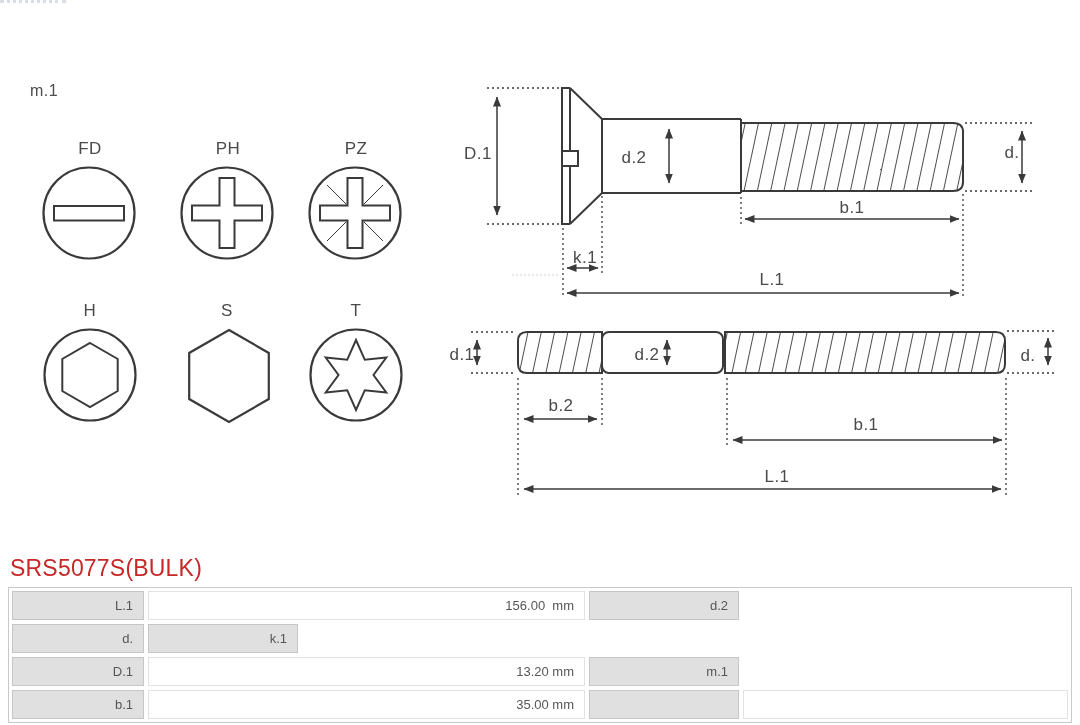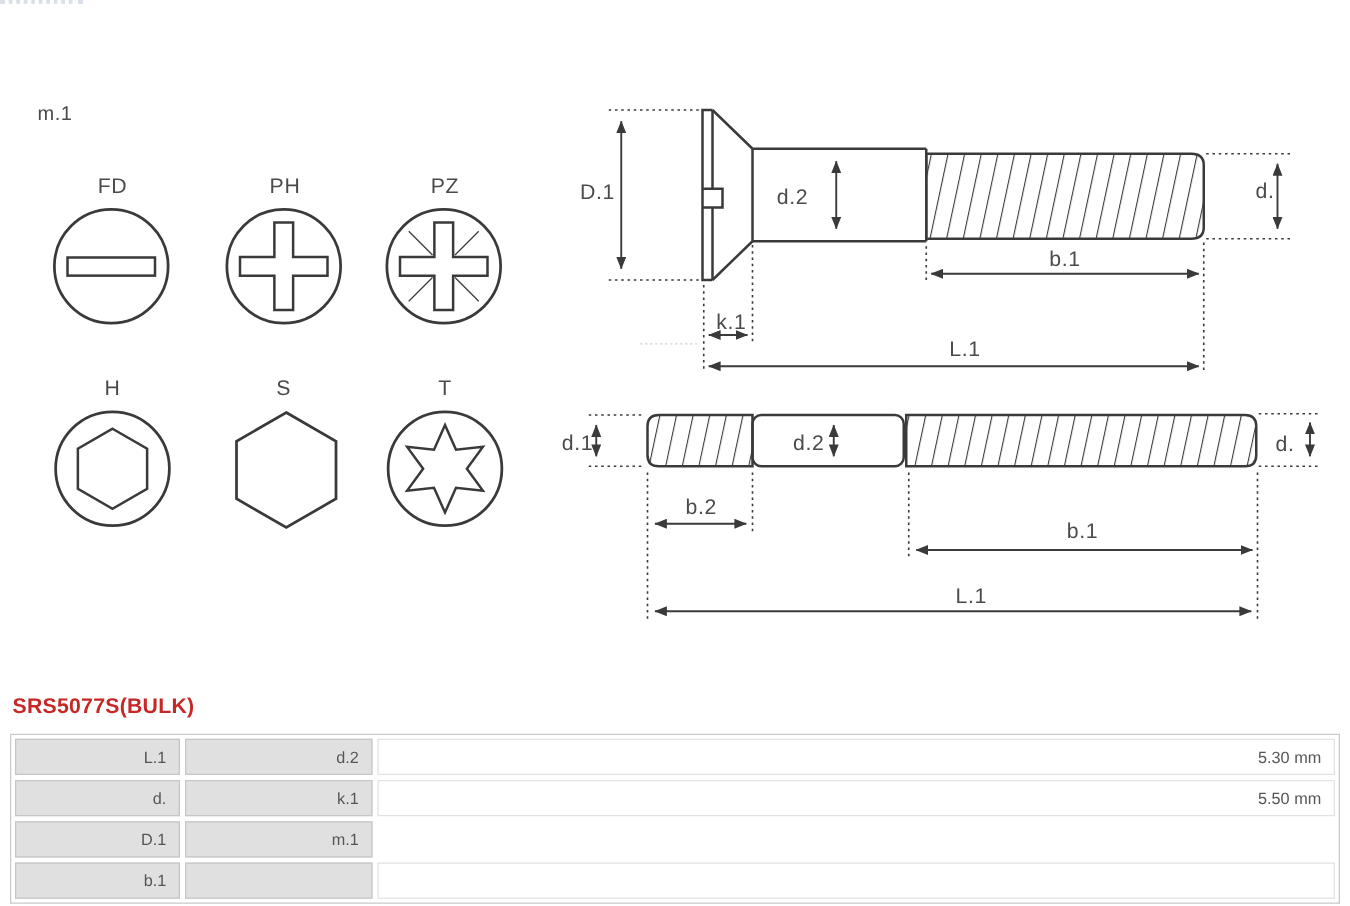--- a/index.html
+++ b/index.html
@@ -10,21 +10,21 @@
   .top-artifact{
     position:absolute;left:0;top:0;width:66px;height:3px;
     border-top:3px dotted #b9c6d2;opacity:.55;
   }
   svg text{
     font-family:"Liberation Sans",sans-serif;
     fill:#4b4b4b;letter-spacing:.5px;
   }
   .part-number{
     position:absolute;left:10px;top:555px;
-    font-size:17px;color:#c62828;letter-spacing:.2px;font-weight:bold;
+    font-size:23px;color:#c62828;letter-spacing:.2px;
   }
   .spec-table{
     position:absolute;left:8px;top:587px;width:1056px;
     border:1px solid #c9c9c9;background:#ffffff;
     padding:3px;display:flex;flex-direction:column;gap:4px;
     box-sizing:content-box;
   }
   .spec-row{display:flex;gap:4px;height:29px;}
   .cell{
     display:flex;align-items:center;justify-content:flex-end;
@@ -164,33 +164,34 @@
       <text x="777" y="482">L.1</text>
     </g>
   </g>
 </svg>
 
 <div class="part-number">SRS5077S(BULK)</div>
 
 <div class="spec-table">
   <div class="spec-row">
     <div class="cell label">L.1</div>
+    <div class="cell value">156.00  mm</div>
     <div class="cell label l2">d.2</div>
-    <div class="cell value v2">5.30 mm</div>
   </div>
   <div class="spec-row">
     <div class="cell label">d.</div>
     <div class="cell label l2">k.1</div>
-    <div class="cell value v2">5.50 mm</div>
   </div>
   <div class="spec-row">
     <div class="cell label">D.1</div>
+    <div class="cell value">13.20 mm</div>
     <div class="cell label l2">m.1</div>
   </div>
   <div class="spec-row">
     <div class="cell label">b.1</div>
+    <div class="cell value">35.00 mm</div>
     <div class="cell label l2"></div>
     <div class="cell value v2"></div>
   </div>
 </div>
 
 
 
 
 </body></html>

